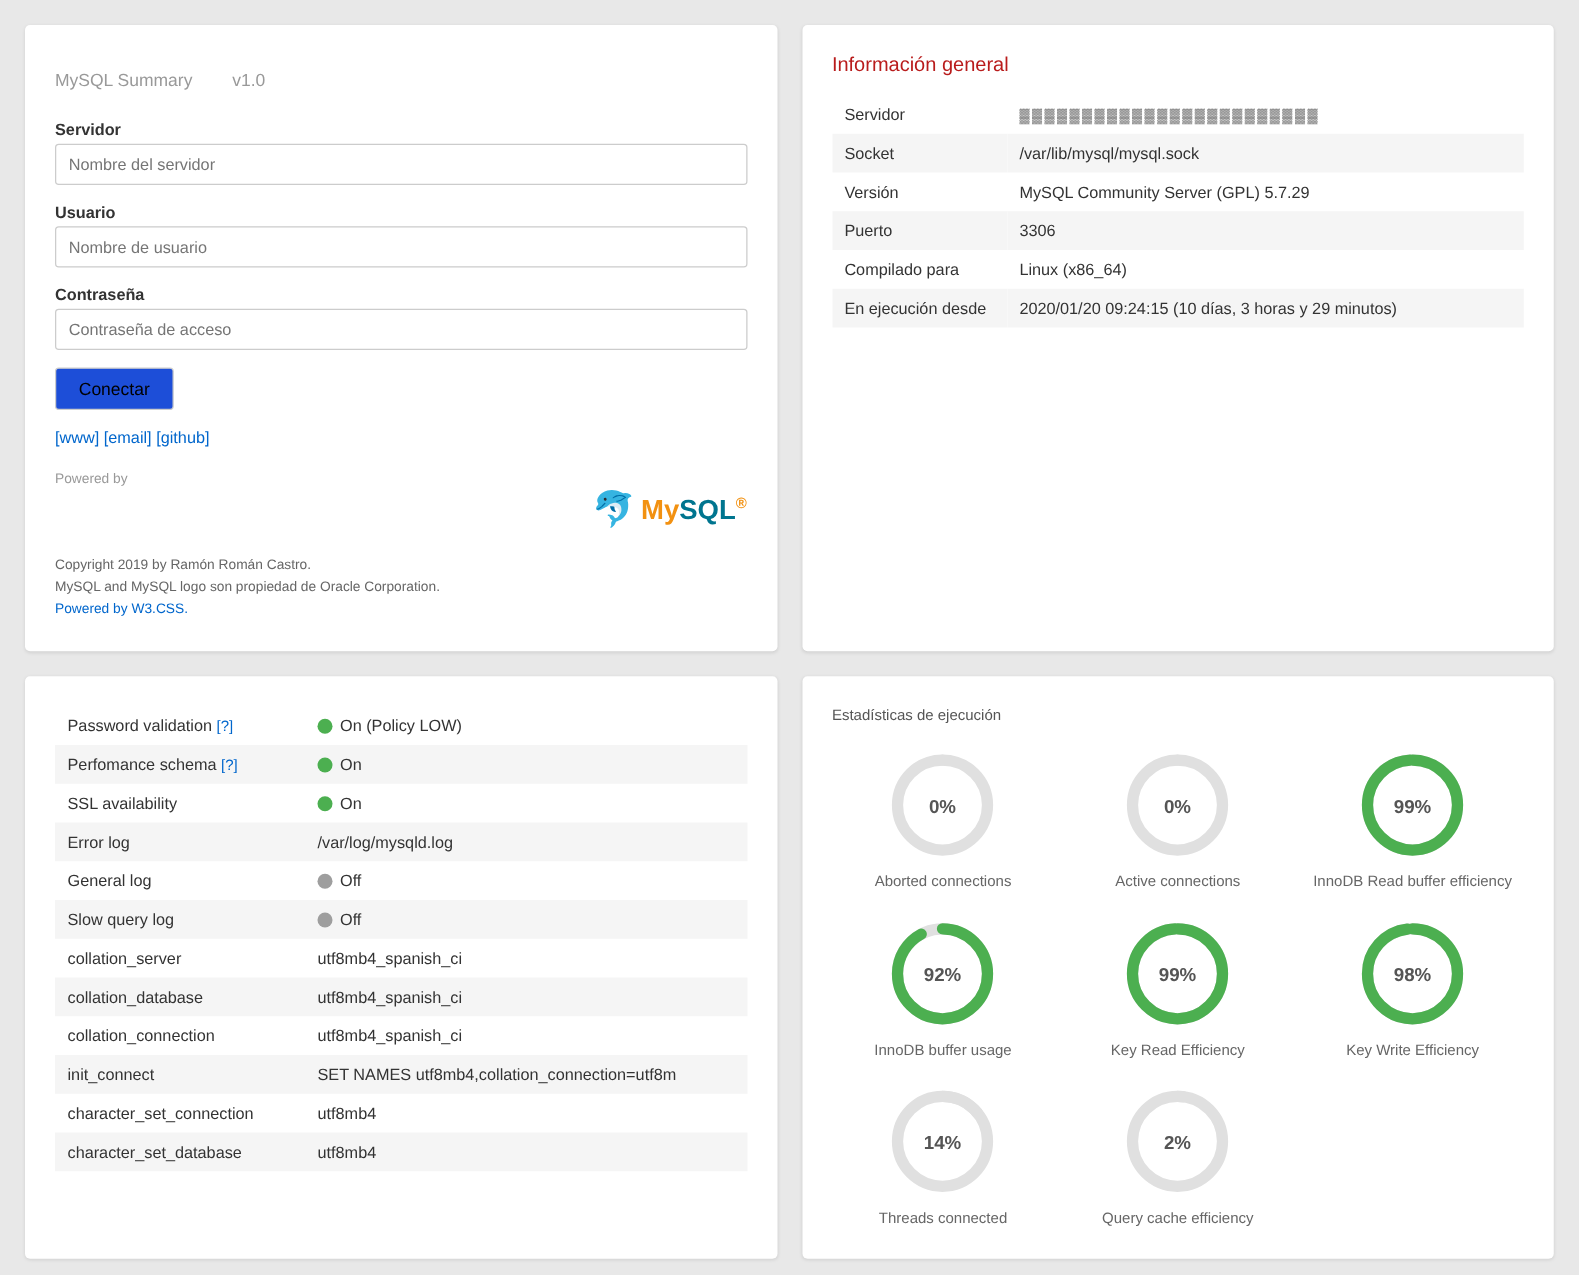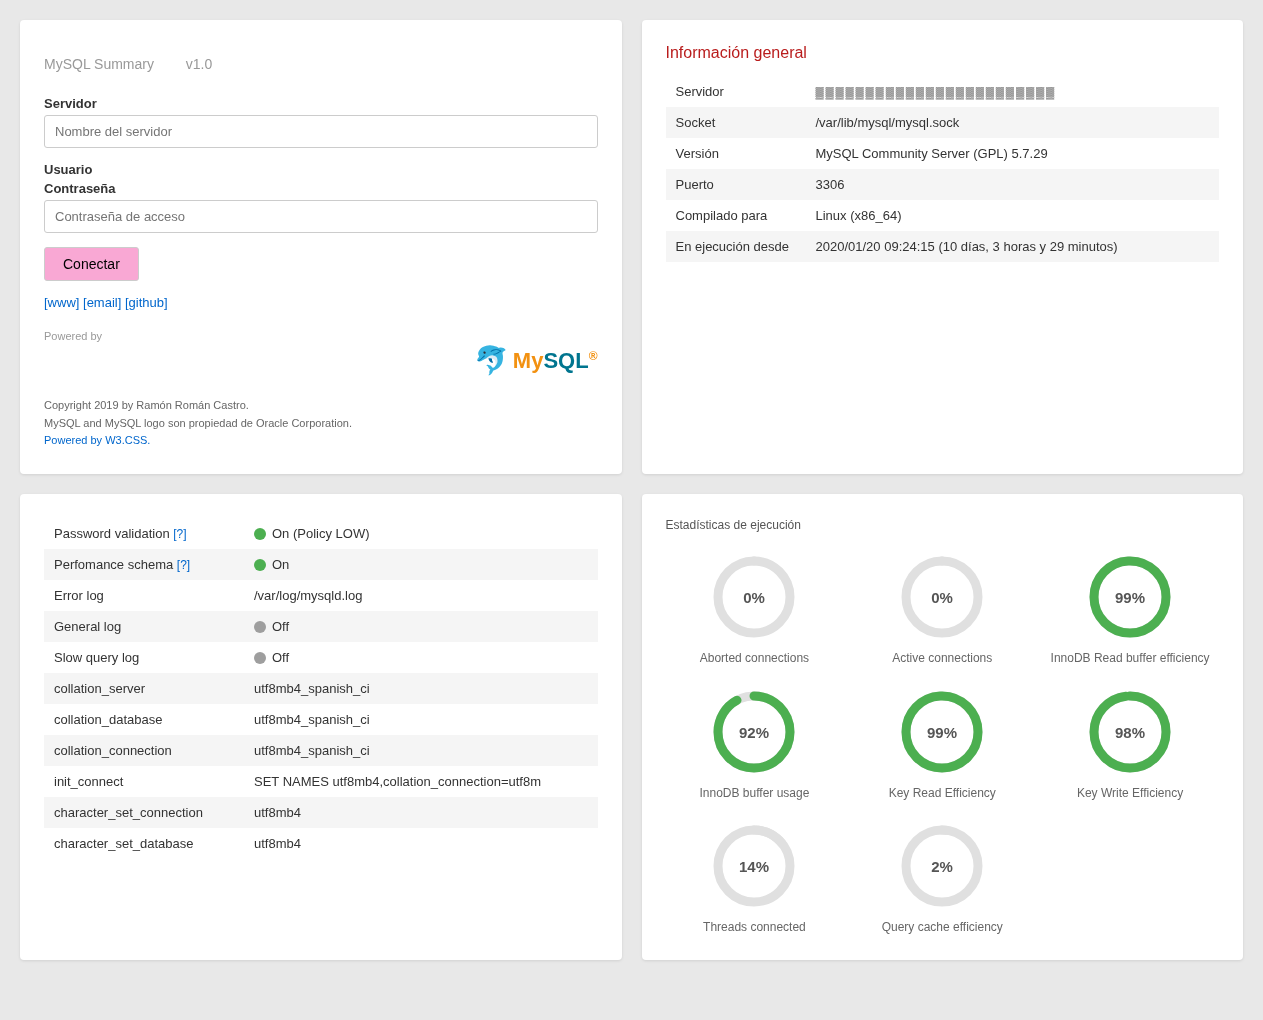--- a/index.html
+++ b/index.html
@@ -45,21 +45,21 @@
       width: 100%;
       border: 1px solid #ccc;
       border-radius: 3px;
       padding: 8px 10px;
       margin-bottom: 14px;
       font-size: 13px;
       color: #999;
     }
     .btn-connect {
       border: 1px solid #ccc;
-      background: #f9a8d4;
+      background: #1d4ed8;
       padding: 8px 18px;
       border-radius: 3px;
       cursor: pointer;
       font-size: 14px;
       margin-bottom: 14px;
     }
     .links-row {
       font-size: 13px;
       color: #555;
       margin-bottom: 20px;
@@ -196,20 +196,21 @@
     <h1 class="app-title">
       <span>MySQL Summary</span>
       <span style="font-size:14px;color:#999;margin-left:24px;">v1.0</span>
     </h1>
 
     <div class="form-section">
       <label>Servidor</label>
       <input type="text" placeholder="Nombre del servidor" style="">
 
       <label>Usuario</label>
+      <input type="text" placeholder="Nombre de usuario" style="">
 
       <label>Contraseña</label>
       <input type="password" placeholder="Contraseña de acceso" style="">
     </div>
 
     <button class="btn-connect">Conectar</button>
 
     <div class="links-row">
       <a href="#">[www]</a>
       <a href="#">[email]</a>
@@ -270,20 +271,24 @@
       <tbody id="config-tbody">
           <tr>
             <td>Password validation <a href="#" class="link-help">[?]</a></td>
             <td><span class="dot dot-green"></span><span>On (Policy LOW)</span></td>
           </tr>
           <tr>
             <td>Perfomance schema <a href="#" class="link-help">[?]</a></td>
             <td><span class="dot dot-green"></span><span>On</span></td>
           </tr>
           <tr>
+            <td>SSL availability</td>
+            <td><span class="dot dot-green"></span><span>On</span></td>
+          </tr>
+          <tr>
             <td>Error log</td>
             <td><span>/var/log/mysqld.log</span></td>
           </tr>
           <tr>
             <td>General log</td>
             <td><span class="dot dot-gray"></span><span>Off</span></td>
           </tr>
           <tr>
             <td>Slow query log</td>
             <td><span class="dot dot-gray"></span><span>Off</span></td>

